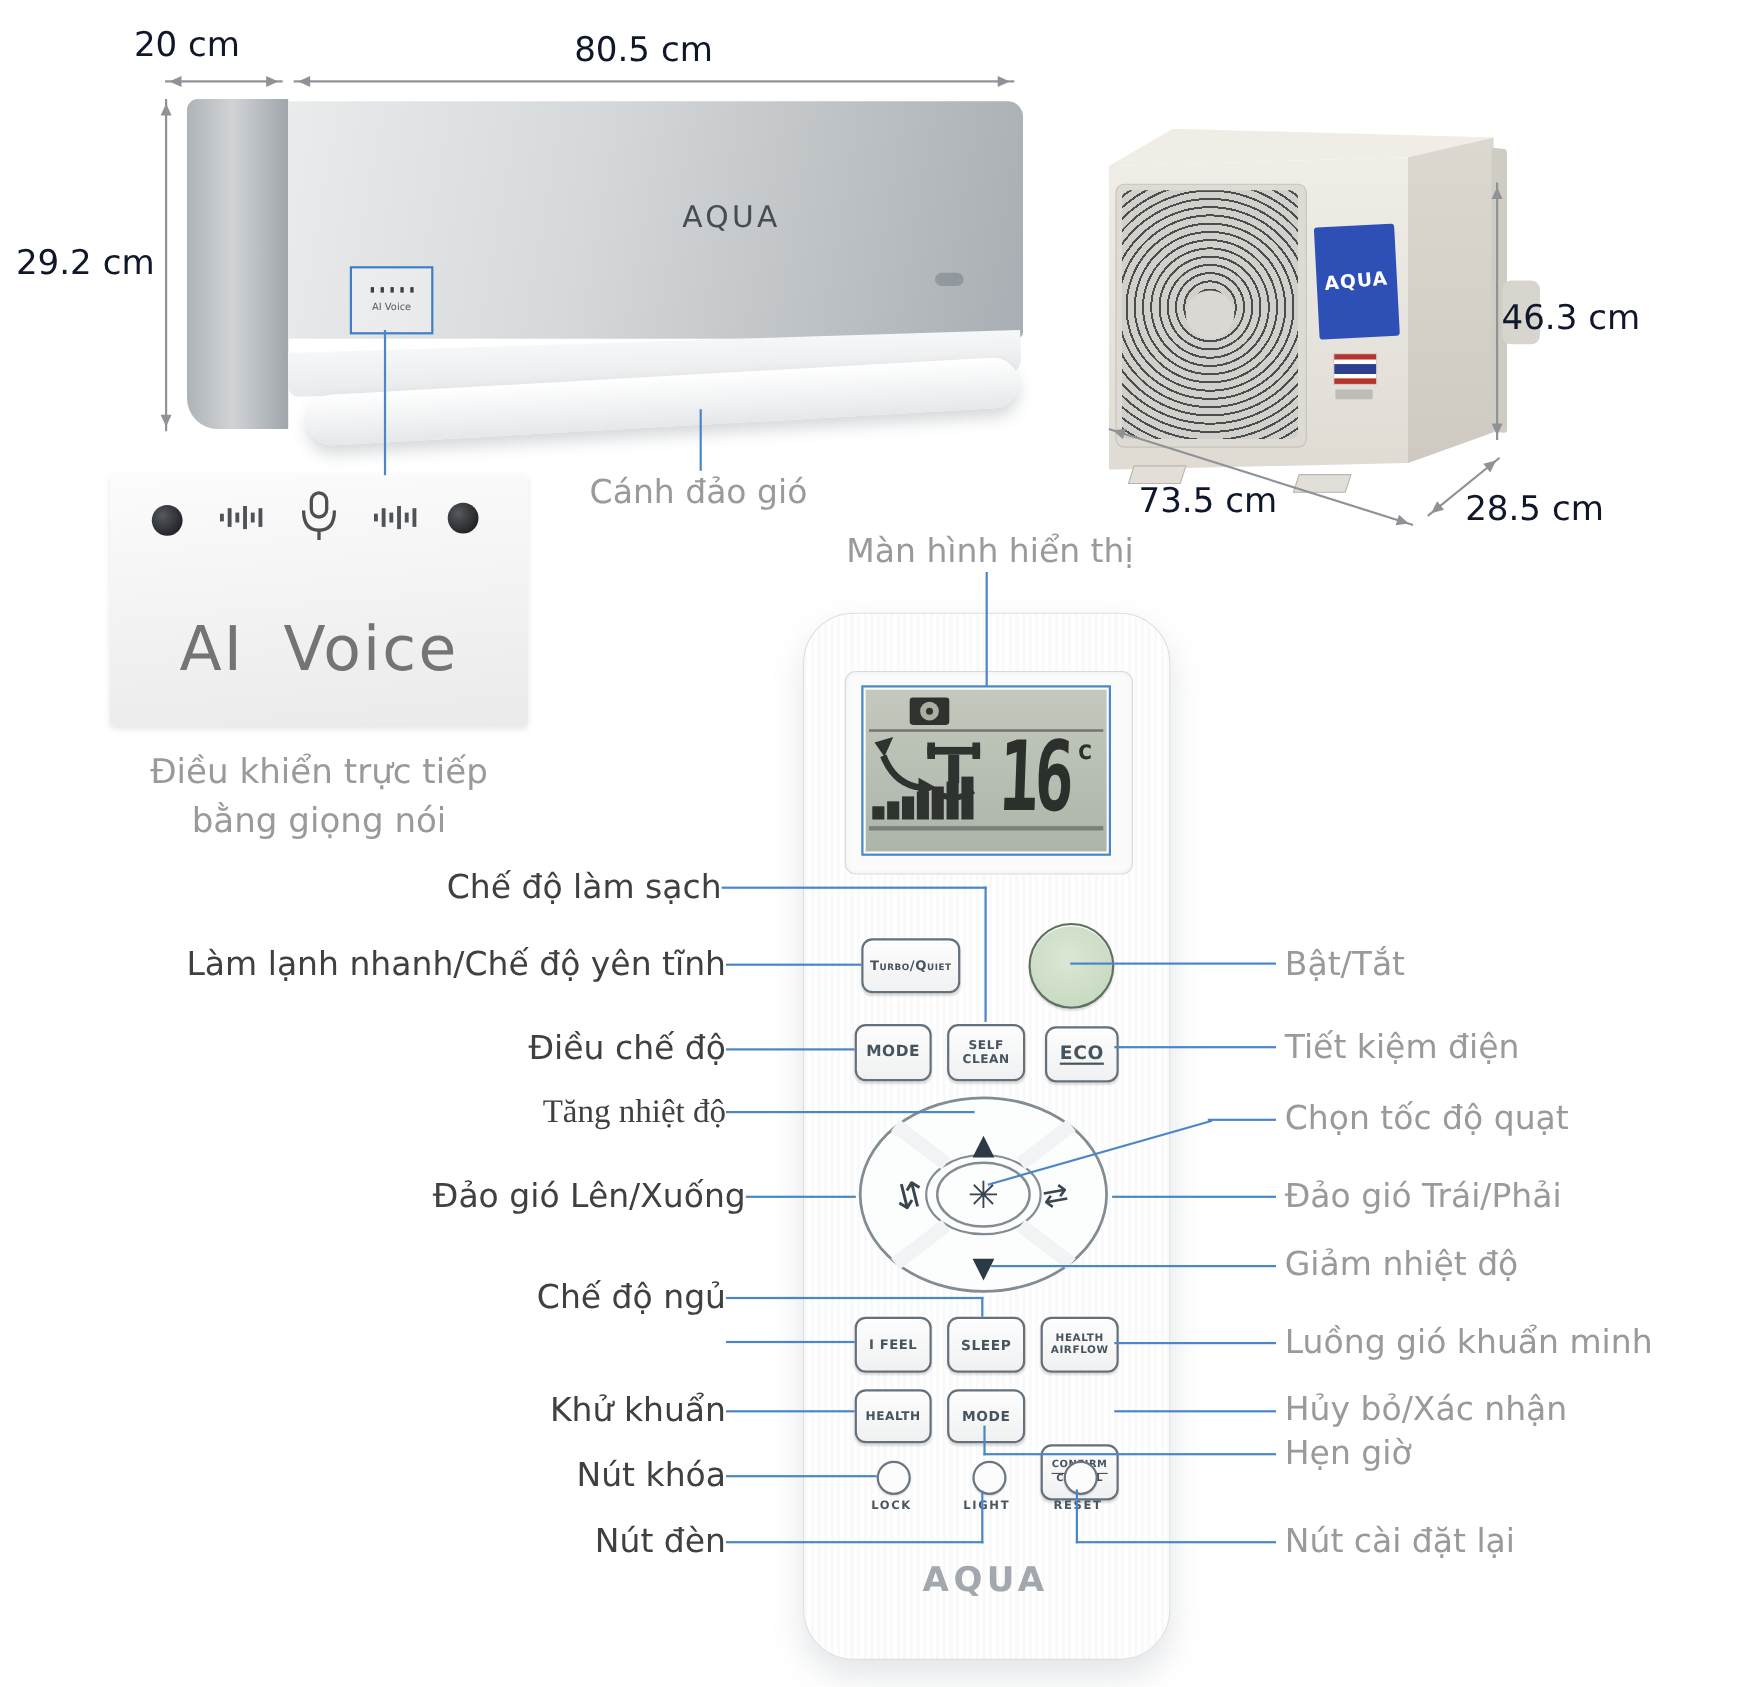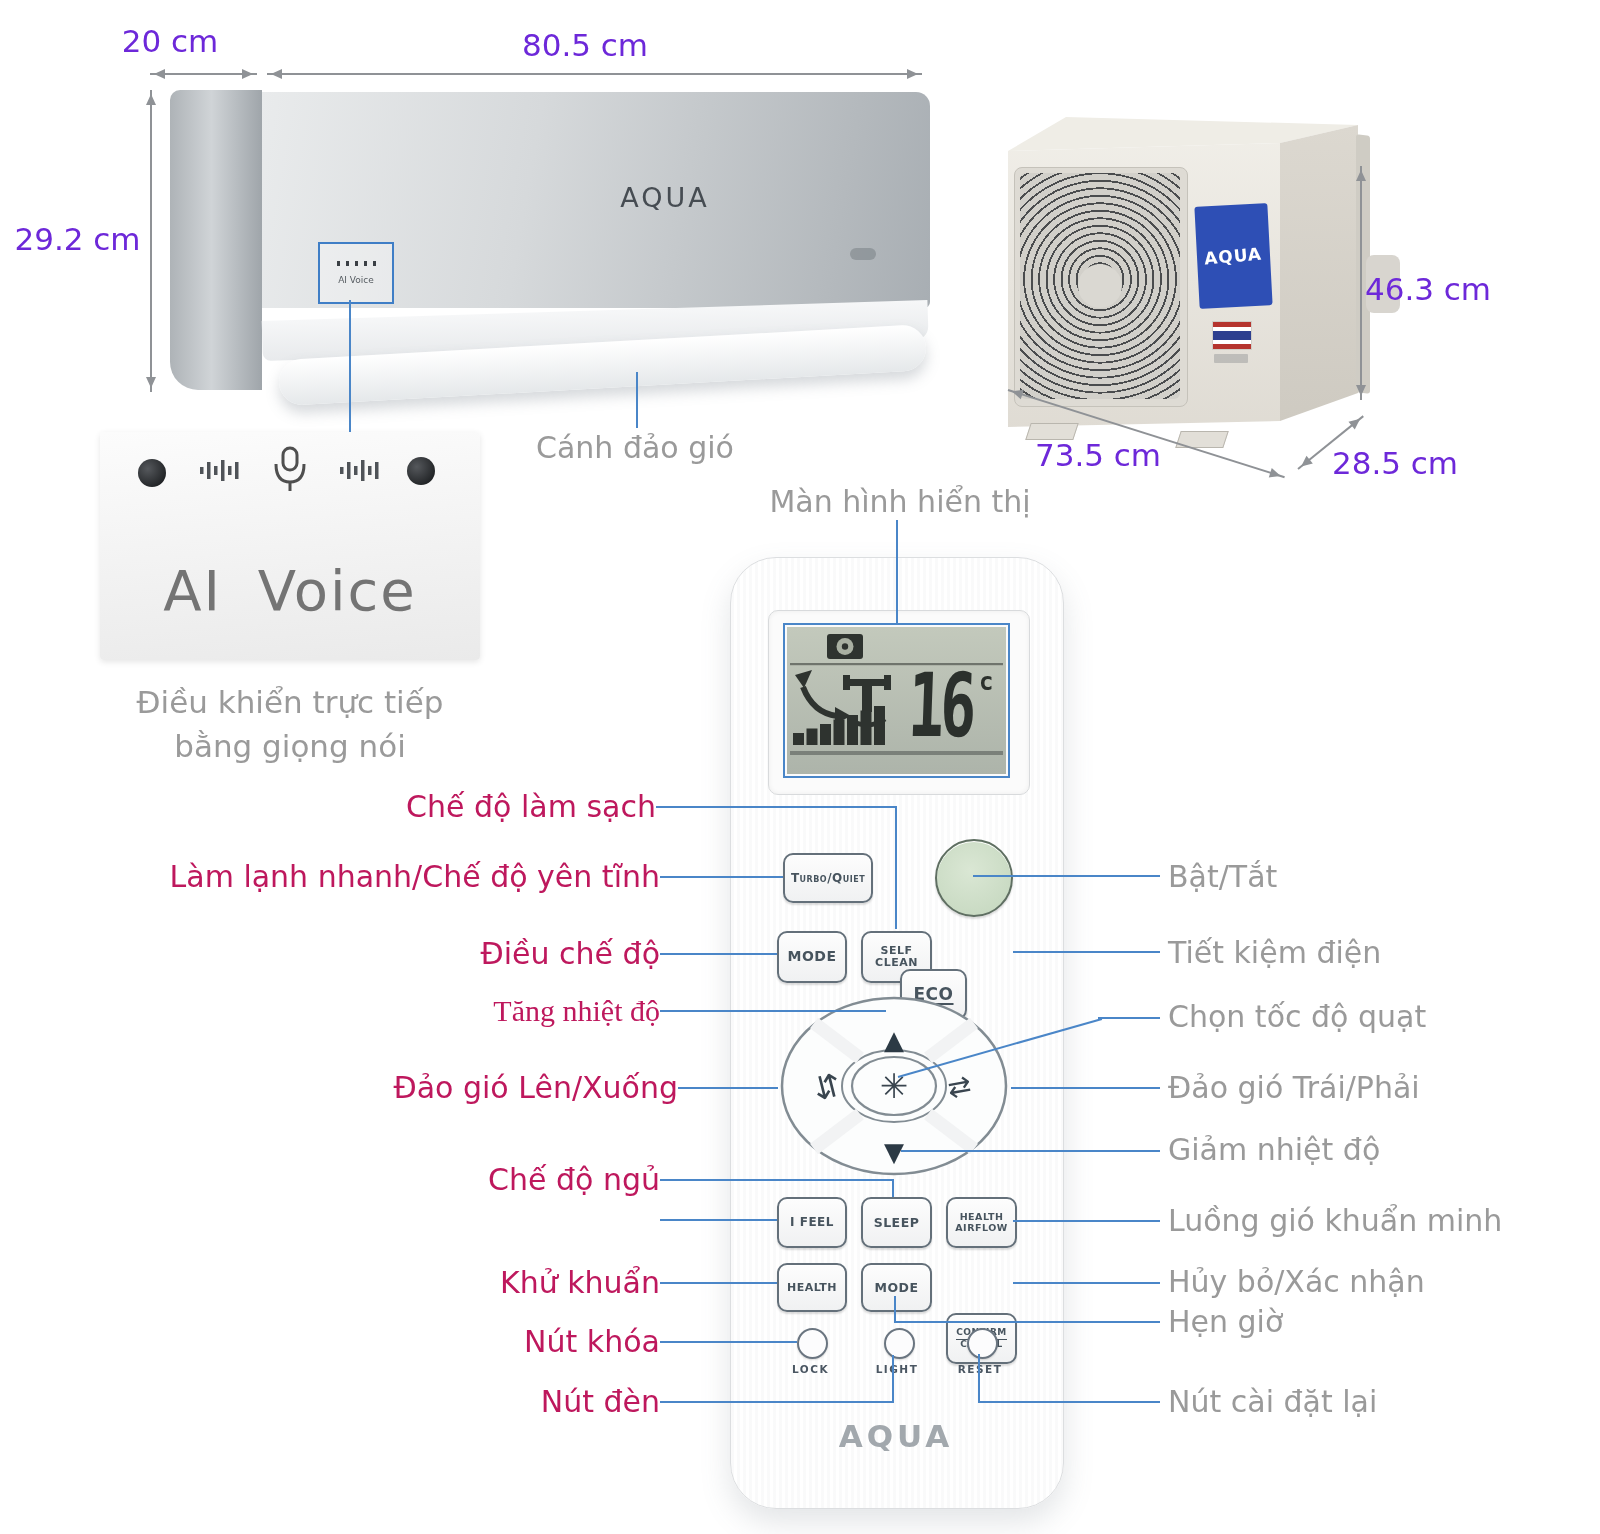--- a/index.html
+++ b/index.html
@@ -1,23 +1,23 @@
 <!DOCTYPE html>
 <html><head>
 <meta charset="utf-8">
 <style>
   html,body{margin:0;padding:0;background:#fff;}
   #canvas{position:relative;width:1600px;height:1534px;background:#fff;overflow:hidden;
           font-family:"DejaVu Sans","Liberation Sans",sans-serif;}
   .abs{position:absolute;}
   
-  .lblL{position:absolute;font-size:30px;color:#be185d;white-space:nowrap;text-align:left;line-height:36px;}
+  .lblL{position:absolute;font-size:30px;color:#404040;white-space:nowrap;text-align:left;line-height:36px;}
   .lblR{position:absolute;font-size:30px;color:#9a9a9a;white-space:nowrap;text-align:left;line-height:36px;}
   .lblC{position:absolute;font-size:30px;color:#9a9a9a;text-align:center;line-height:36px;}
-  .dimlbl{position:absolute;font-size:31px;color:#6d28d9;text-align:center;white-space:nowrap;line-height:34px;}
+  .dimlbl{position:absolute;font-size:31px;color:#0f172a;text-align:center;white-space:nowrap;line-height:34px;}
   
   .clh{position:absolute;height:2px;background:#4a86c8;z-index:6;}
   .clv{position:absolute;width:2px;background:#4a86c8;z-index:6;}
   
   .dimh{position:absolute;height:0;border-top:2px solid #8f9296;}
   .dimh::before{content:"";position:absolute;left:-1px;top:-6px;border:5px solid transparent;border-right:11px solid #8f9296;}
   .dimh::after{content:"";position:absolute;right:-1px;top:-6px;border:5px solid transparent;border-left:11px solid #8f9296;}
   .dimv{position:absolute;width:0;border-left:2px solid #8f9296;}
   .dimv::before{content:"";position:absolute;top:-1px;left:-6px;border:5px solid transparent;border-bottom:11px solid #8f9296;}
   .dimv::after{content:"";position:absolute;bottom:-1px;left:-6px;border:5px solid transparent;border-top:11px solid #8f9296;}
@@ -195,21 +195,21 @@
   <div class="btn" style="left:935px;top:839px;width:74px;height:74px;border-radius:50%;border:2px solid #5f6f62;
               background:radial-gradient(circle at 45% 40%,#dae7d4,#c3d6bd);"></div>
 
   <div class="btn" style="left:777px;top:931px;width:66px;height:48px;font-size:14px;">
     <span>MODE</span>
   </div>
   <div class="btn" style="left:861px;top:931px;width:67px;height:48px;font-size:11px;">
     <span>SELF</span>
     <span>CLEAN</span>
   </div>
-  <div class="btn" style="left:900px;top:933px;width:63px;height:47px;font-size:17px;margin-top:36px;">
+  <div class="btn" style="left:950px;top:933px;width:63px;height:47px;font-size:17px;">
     <span class="underlined">ECO</span>
   </div>
 
   <svg class="abs" style="left:778px;top:995px;" width="232" height="182" viewBox="0 0 232 182">
     <ellipse cx="116" cy="91" rx="112" ry="88" fill="#fcfdfd" stroke="#828c93" stroke-width="2.5"></ellipse>
     <ellipse cx="116" cy="91" rx="52" ry="36" fill="none" stroke="#828c93" stroke-width="2"></ellipse>
     <g stroke="#f2f3f4" stroke-width="13">
       <line x1="150" y1="63" x2="196" y2="28"></line>
       <line x1="82" y1="63" x2="36" y2="28"></line>
       <line x1="82" y1="119" x2="36" y2="154"></line>

